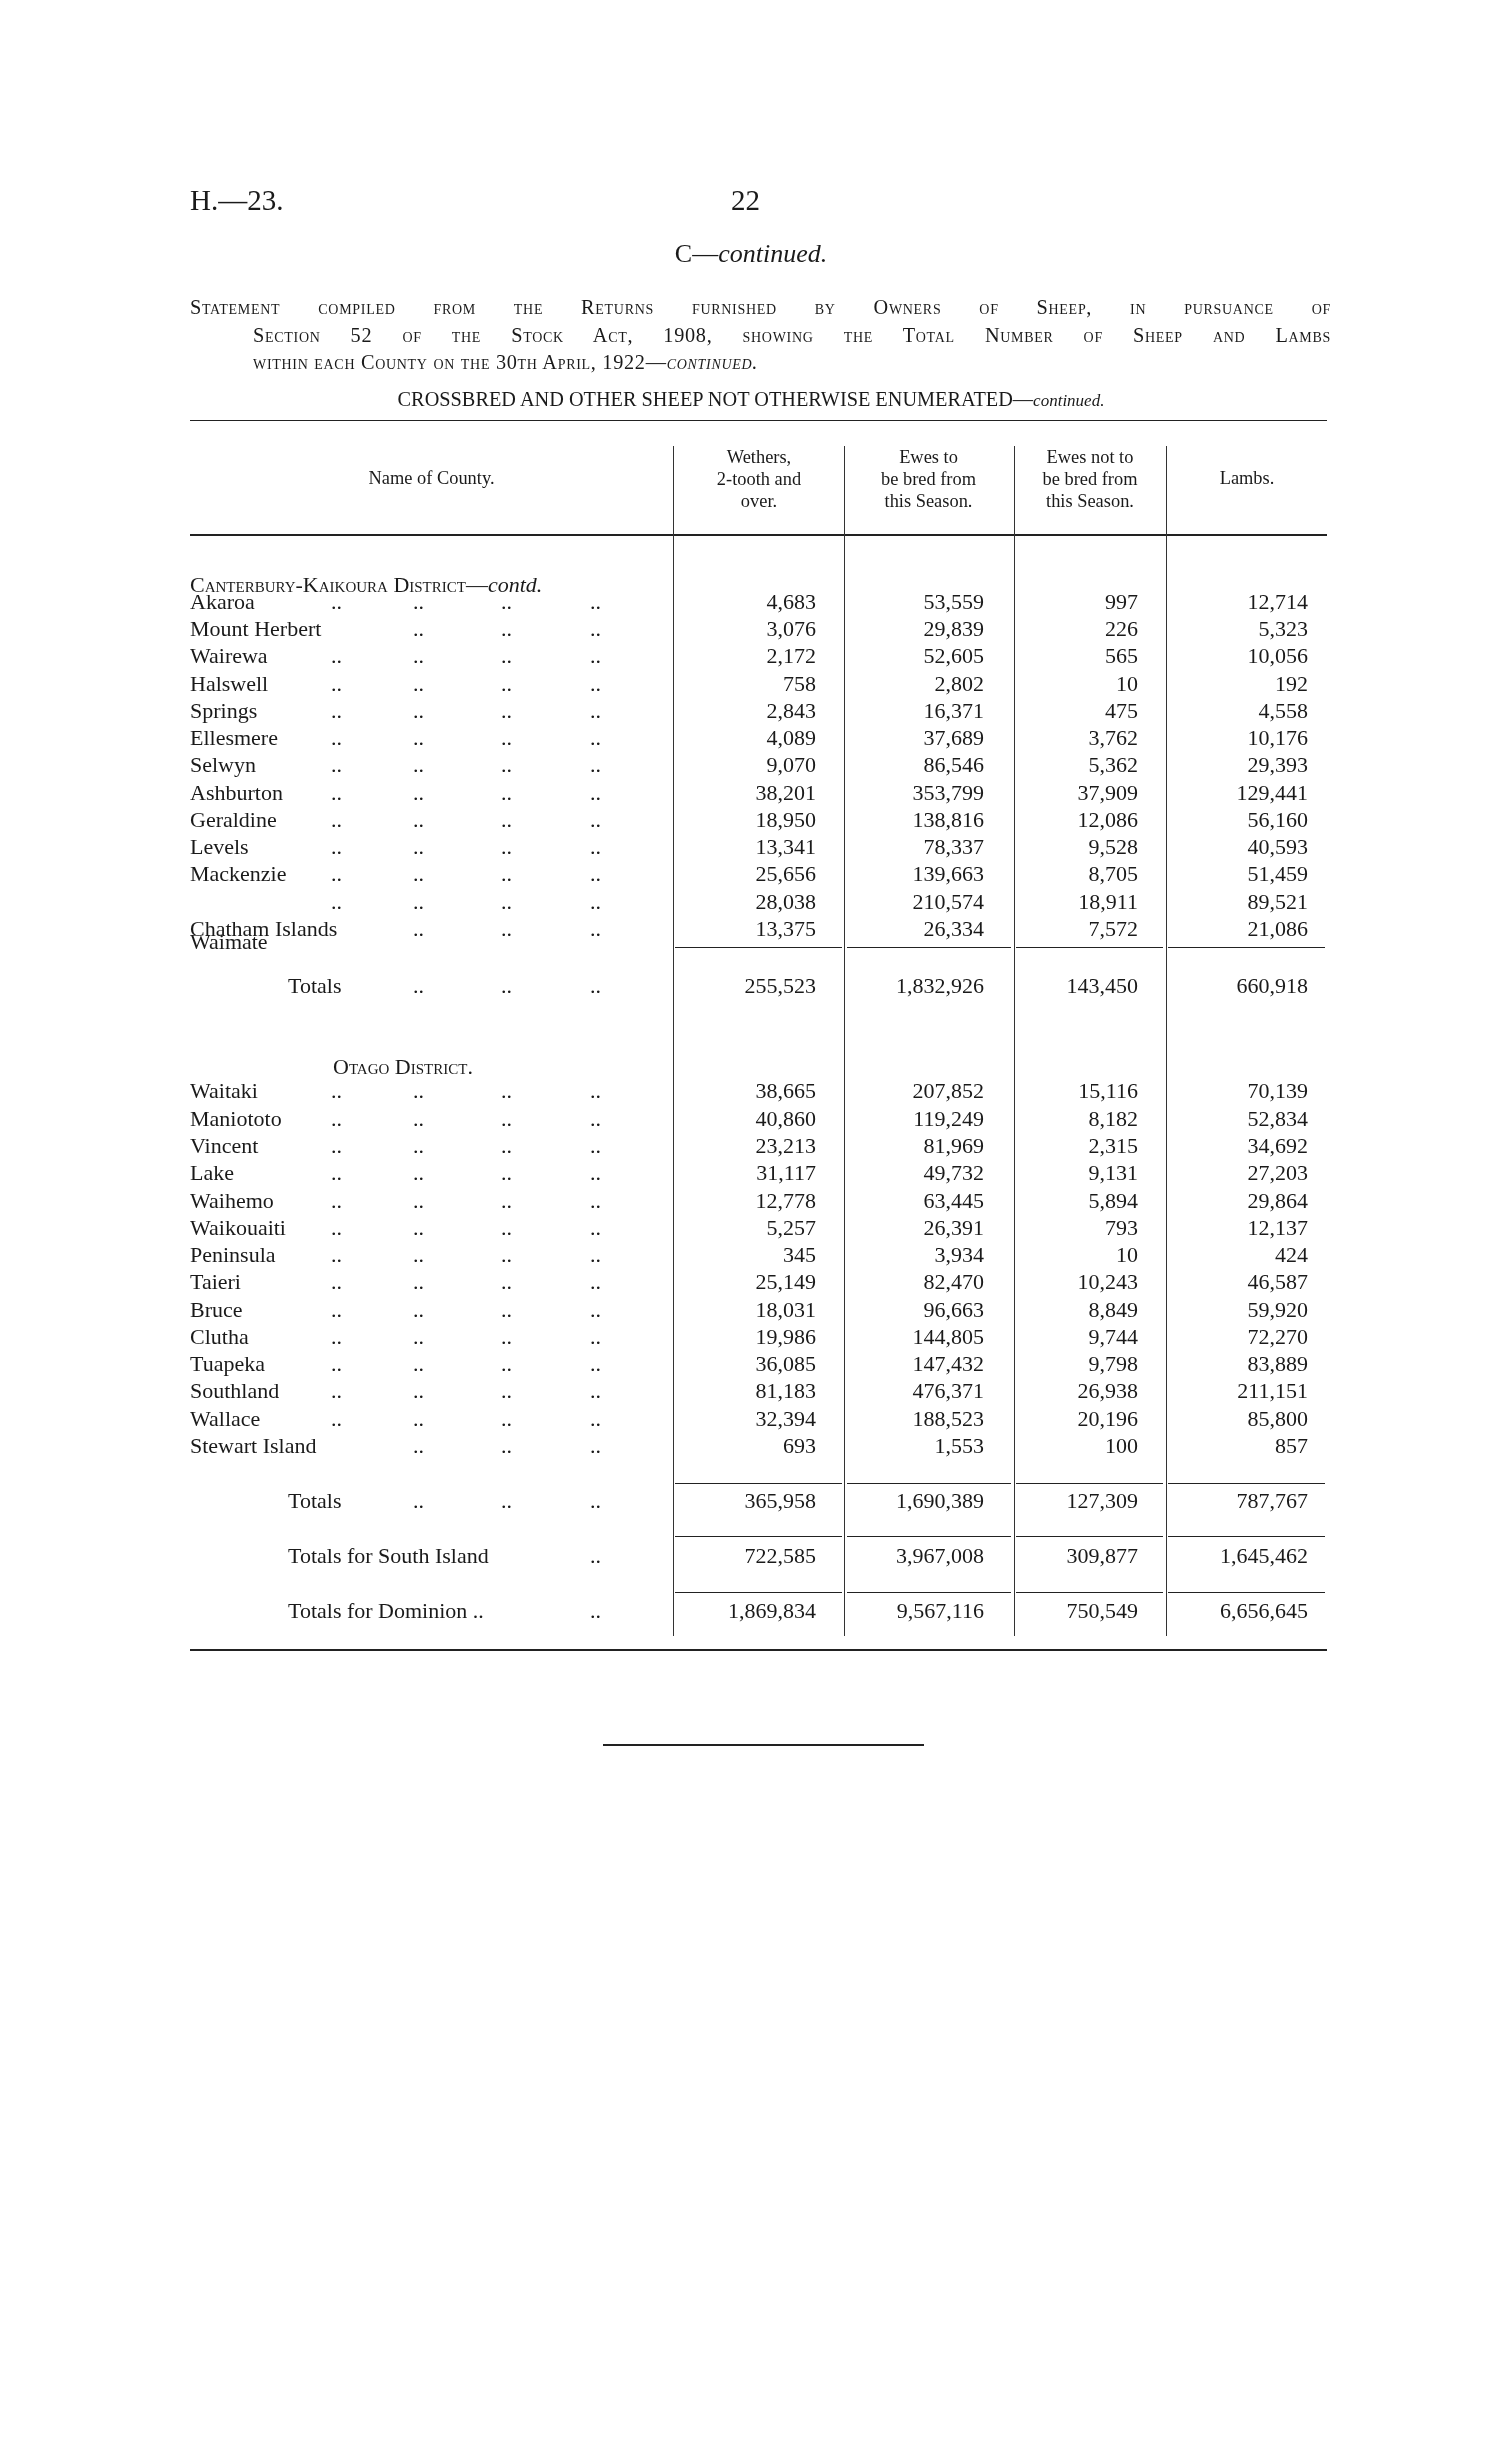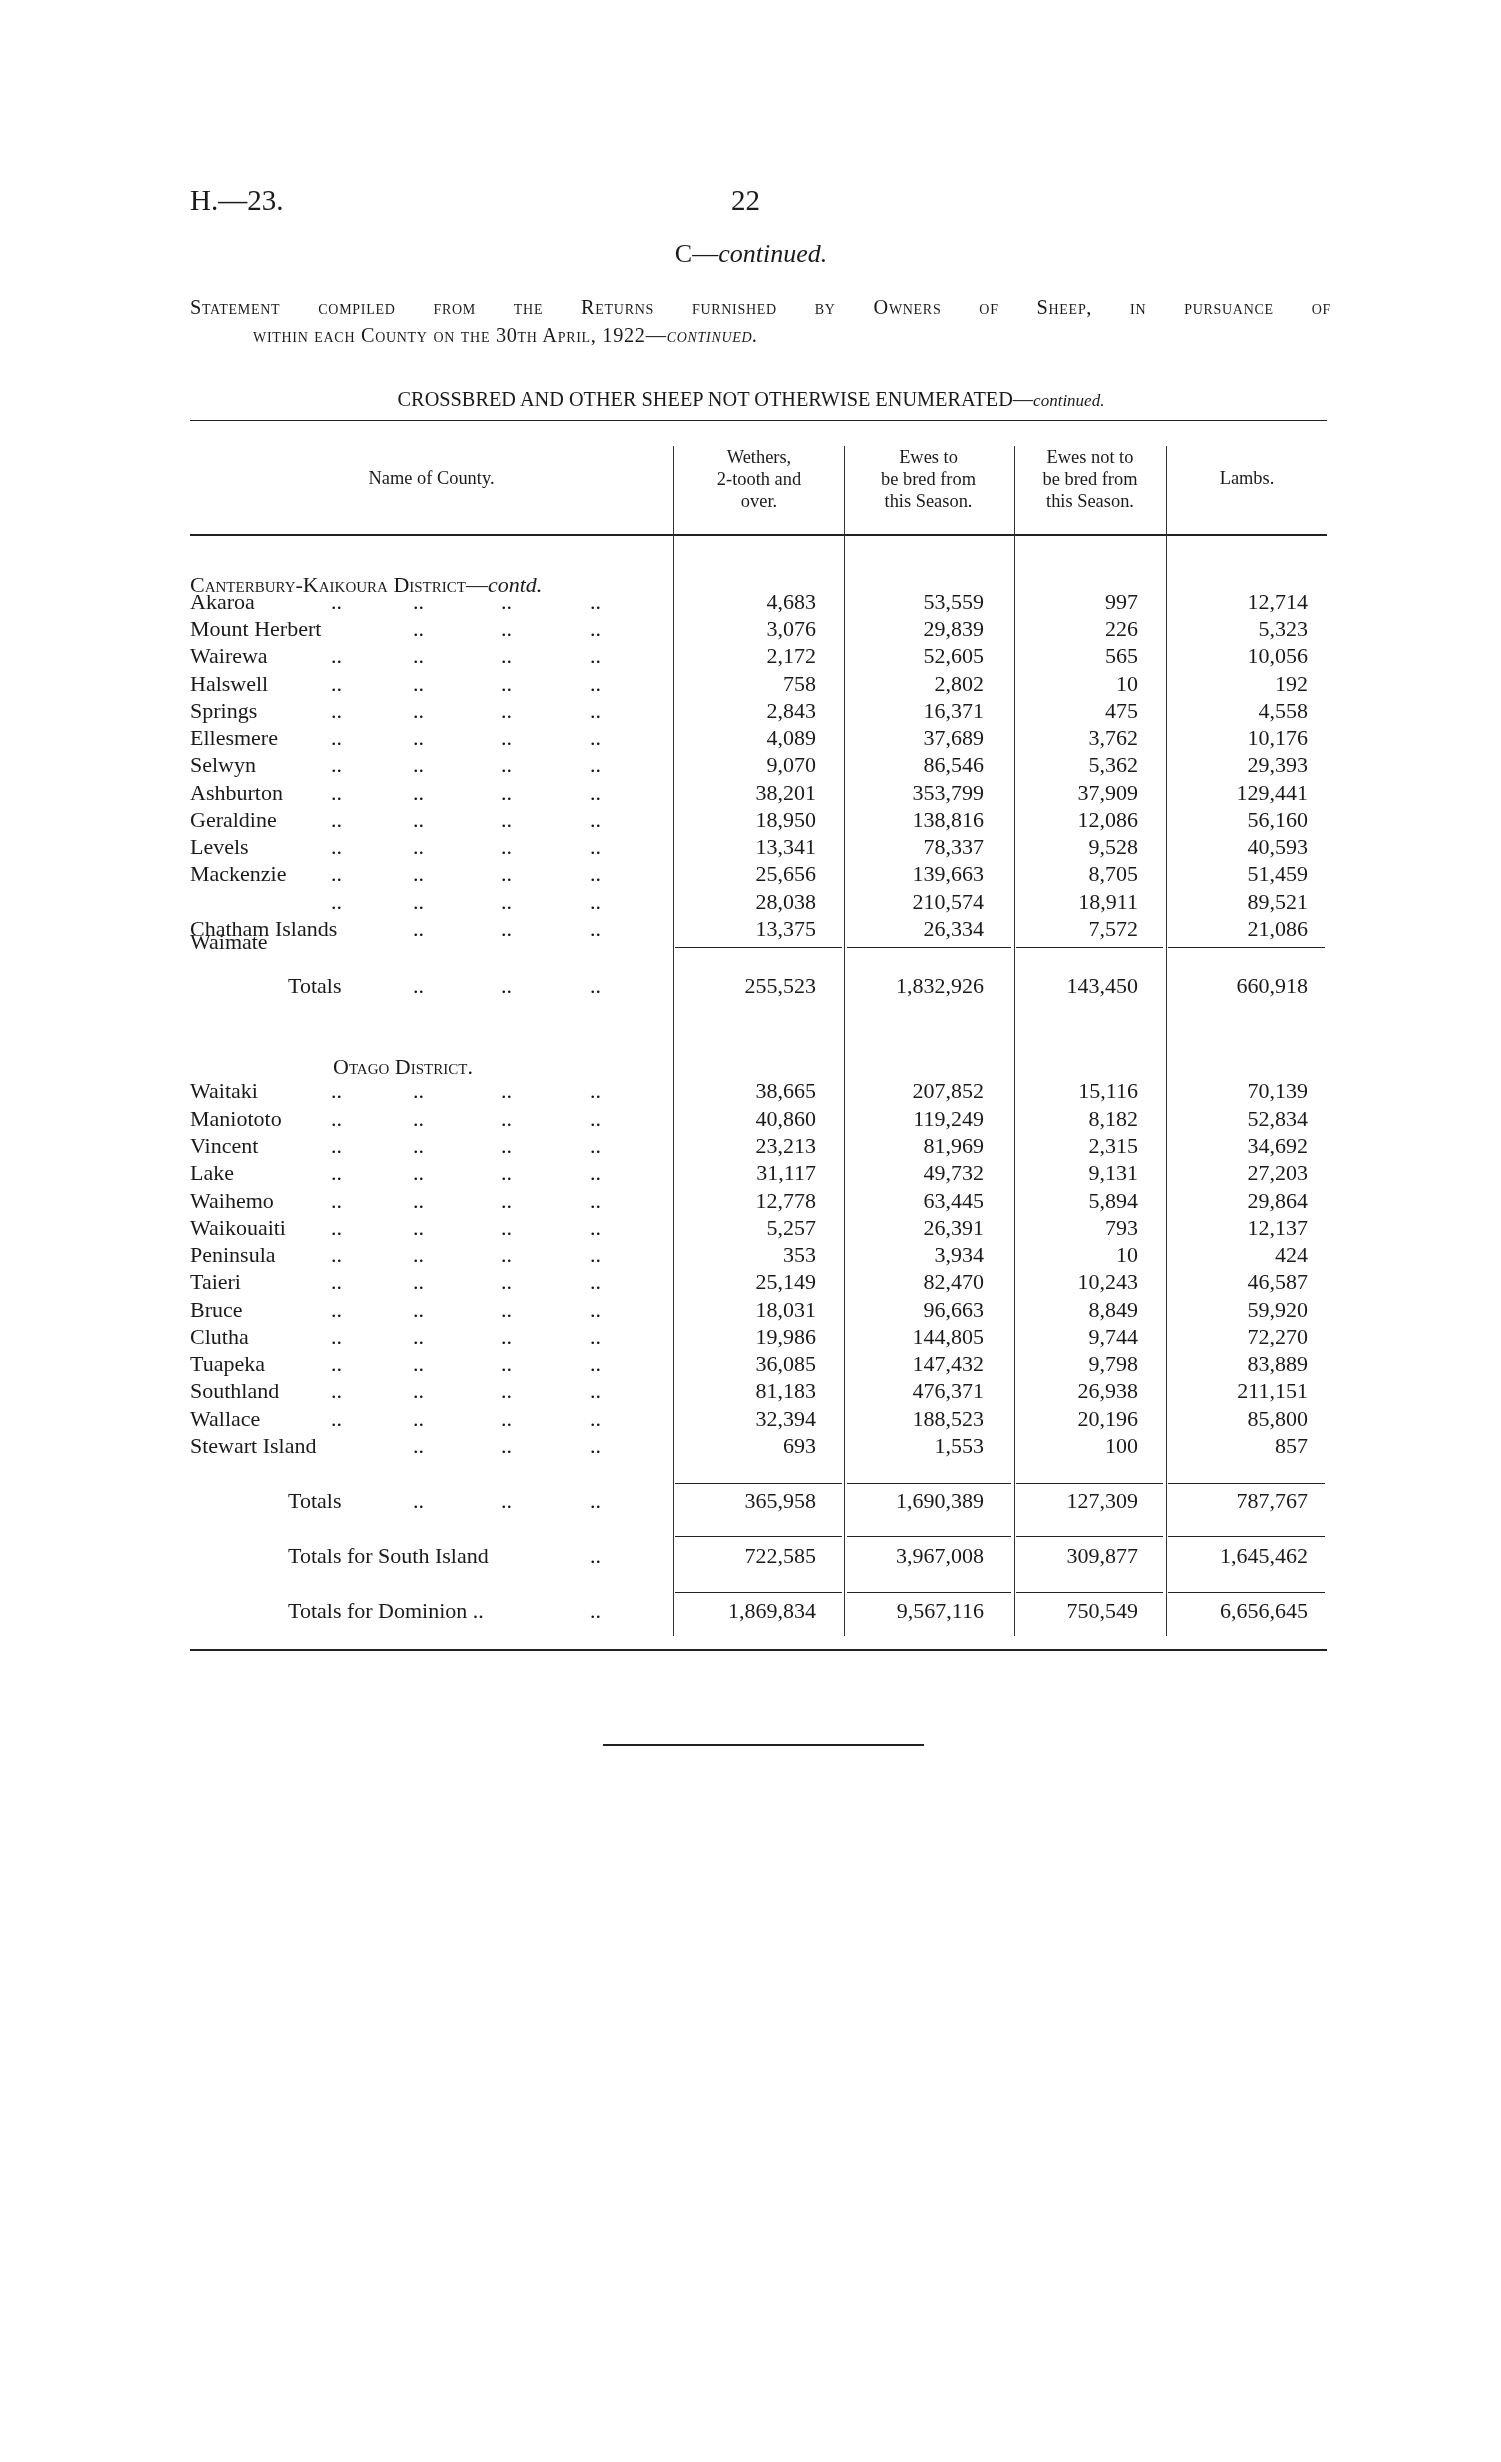--- a/index.html
+++ b/index.html
@@ -32,20 +32,21 @@
 <body>
 
 <div class="abs hdr-left">H.—23.</div>
 <div class="abs hdr-page">22</div>
 <div class="abs cont">
   <span>C—</span><i>continued.</i>
 </div>
 
 <div class="abs stmt">
   <div class="l1 just sc">Statement compiled from the Returns furnished by Owners of Sheep, in pursuance of</div>
+  <div class="l2 just sc">Section 52 of the Stock Act, 1908, showing the Total Number of Sheep and Lambs</div>
   <div class="l3 sc"><span>within each County on the 30th April, 1922—</span><i>continued.</i></div>
 </div>
 
 <div class="abs crossbred">
   <span>CROSSBRED AND OTHER SHEEP NOT OTHERWISE ENUMERATED—</span><i>continued.</i>
 </div>
 
 <div id="table">
     <div class="rule" style="left: 190px; top: 420px; width: 1137px; height: 1.3px;"></div>
     <div class="rule" style="left: 190px; top: 534px; width: 1137px; height: 2px;"></div>
@@ -293,21 +294,21 @@
       <span class="num" style="right: 347px;">26,391</span>
       <span class="num" style="right: 193px;">793</span>
       <span class="num" style="right: 23px;">12,137</span>
     </div>
     <div class="row" style="top: 1242px;">
       <span class="name" style="left: 0px;">Peninsula</span>
       <span class="dots" style="left: 141px;">..</span>
       <span class="dots" style="left: 223px;">..</span>
       <span class="dots" style="left: 311px;">..</span>
       <span class="dots" style="left: 400px;">..</span>
-      <span class="num" style="right: 515px;">353</span>
+      <span class="num" style="right: 515px;">345</span>
       <span class="num" style="right: 347px;">3,934</span>
       <span class="num" style="right: 193px;">10</span>
       <span class="num" style="right: 23px;">424</span>
     </div>
     <div class="row" style="top: 1269px;">
       <span class="name" style="left: 0px;">Taieri</span>
       <span class="dots" style="left: 141px;">..</span>
       <span class="dots" style="left: 223px;">..</span>
       <span class="dots" style="left: 311px;">..</span>
       <span class="dots" style="left: 400px;">..</span>

